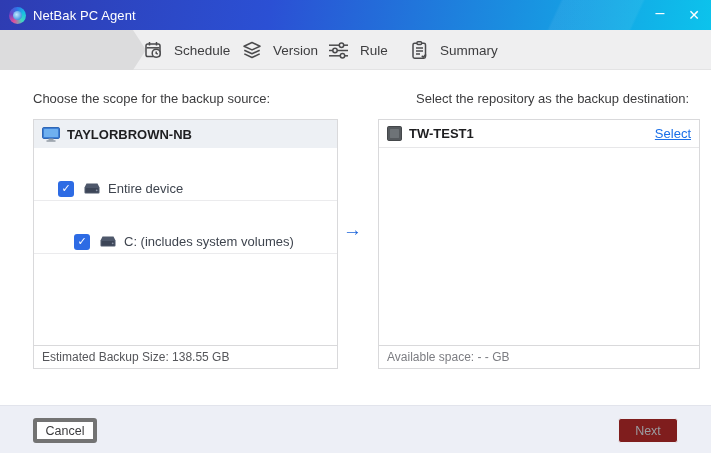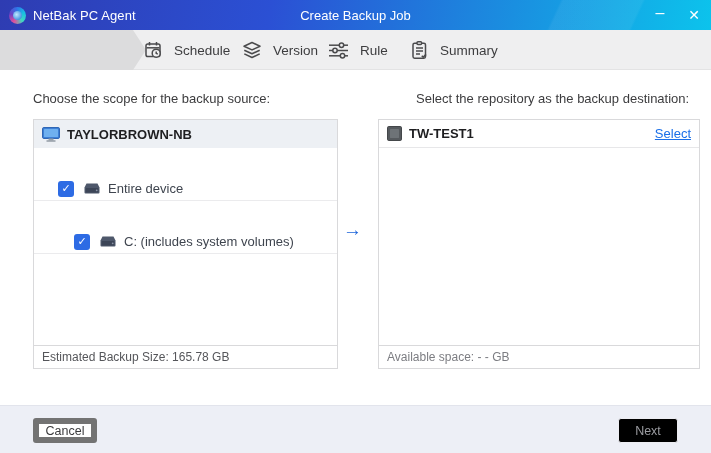--- a/index.html
+++ b/index.html
@@ -140,36 +140,35 @@
     position: absolute; top: 405px; left: 0; width: 711px; height: 48px;
     background: #edeff6; border-top: 1px solid #e2e4ec;
   }
   .btn {
     position: absolute; top: 12px; height: 25px;
     display: flex; align-items: center; justify-content: center;
     font-size: 12.5px; border-radius: 3px; cursor: pointer;
   }
   .btn-cancel {
     left: 33px; width: 64px;
-    background: #fff; border: 6px solid #737373; color: #3b3b3d;
+    background: #fff; border: 4px solid #737373; color: #3b3b3d;
   }
   .btn-next {
     right: 33px; width: 60px;
-    background: #000000; border: 1px solid #ededf2; color: #9b9ca1;
+    background: #7f1d1d; border: 1px solid #ededf2; color: #9b9ca1;
   }
 </style>
 </head>
 <body>
 
 <div class="window">
 
   <div class="titlebar">
     <div class="app-logo"></div>
     <span class="app-name">NetBak PC Agent</span>
-    <span class="win-title">Create Backup Job</span>
     <div class="win-controls">
       <span class="win-btn min">–</span>
       <span class="win-btn">✕</span>
     </div>
   </div>
 
   <div class="stepbar">
     <div class="step-active-bg"></div>
 
 
@@ -258,21 +257,21 @@
         <svg class="drive-ic" width="16" height="11" viewBox="0 0 16 11">
           <path d="M2.5 0.5 h11 l2 4 v5 a1 1 0 0 1 -1 1 h-13 a1 1 0 0 1 -1 -1 v-5 Z" fill="#4e586b"></path>
           <rect x="1.6" y="5" width="12.8" height="4.6" rx="0.8" fill="#3c4557"></rect>
           <circle cx="12.7" cy="7.3" r="0.9" fill="#8b94a6"></circle>
         </svg>
         <span class="row-label">C: (includes system volumes)</span>
       </div>
 
       <div class="panel-fill"></div>
 
-      <div class="panel-footer">Estimated Backup Size: 165.78 GB</div>
+      <div class="panel-footer">Estimated Backup Size: 138.55 GB</div>
     </div>
 
     <div class="transfer-arrow">→</div>
 
     <div class="panel panel-right">
       <div class="panel-header">
         <svg class="nas-ic" viewBox="0 0 15 15">
           <rect x="0.5" y="0.5" width="14" height="14" rx="1.2" fill="#565a5e" stroke="#44474a"></rect>
           <rect x="3" y="3" width="9" height="9" rx="0.6" fill="#6e7377"></rect>
         </svg>

